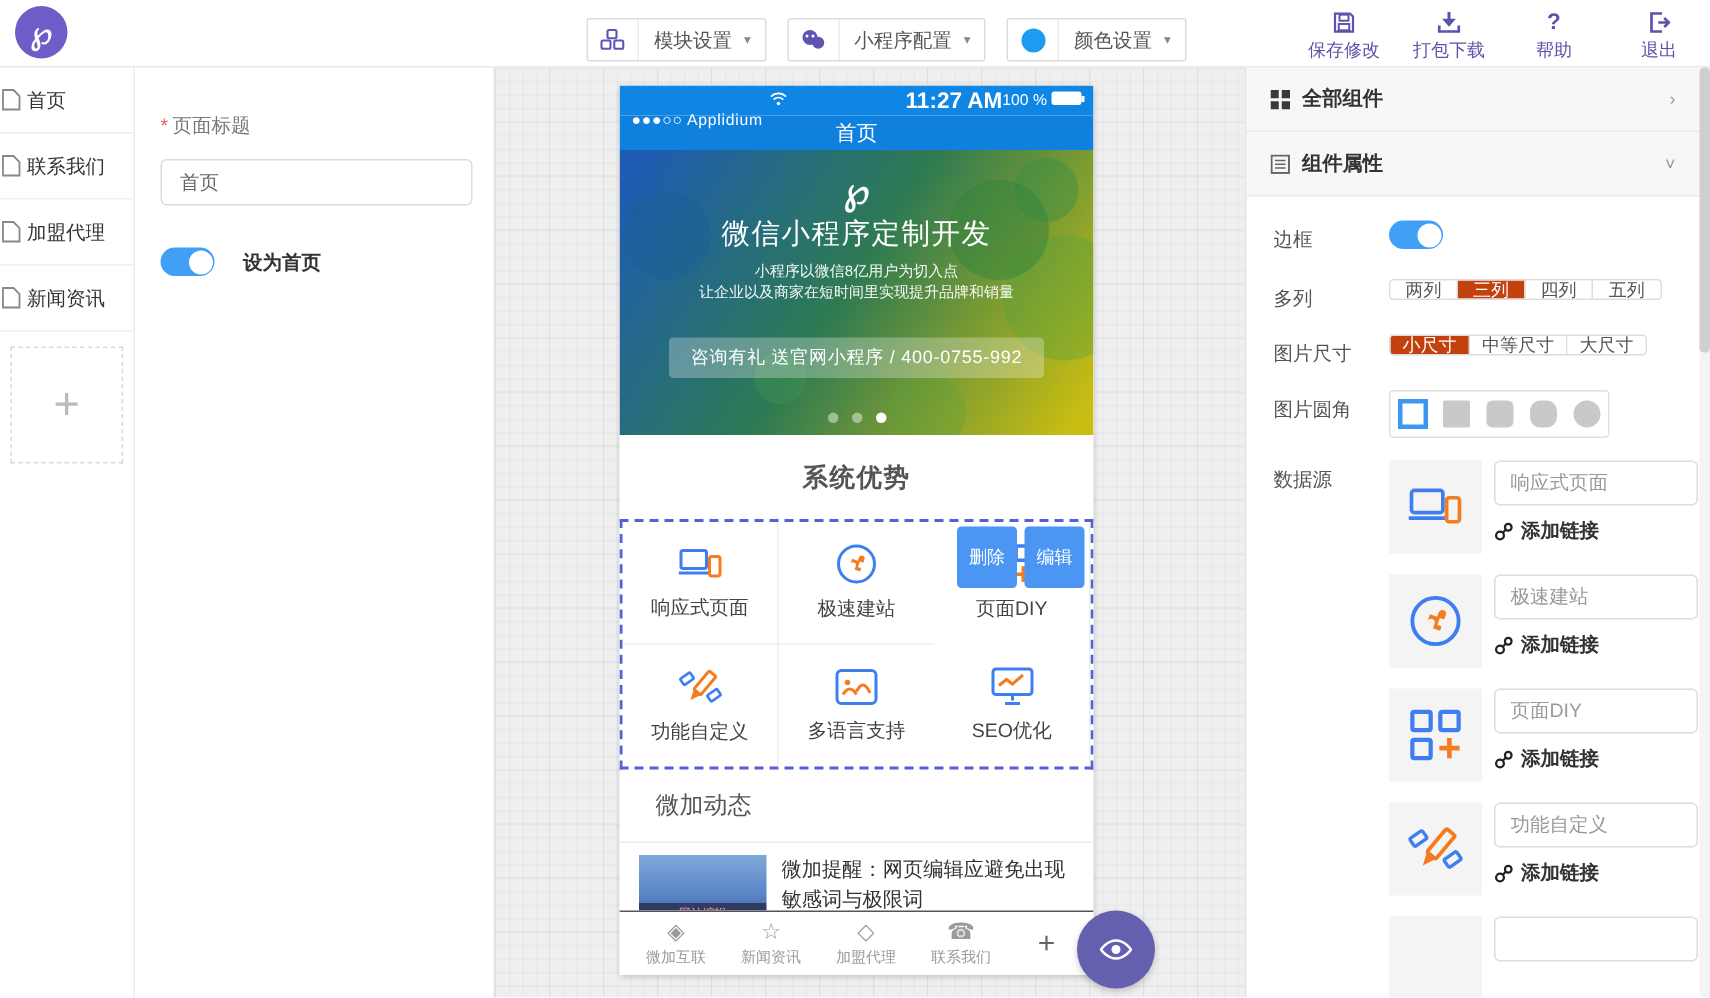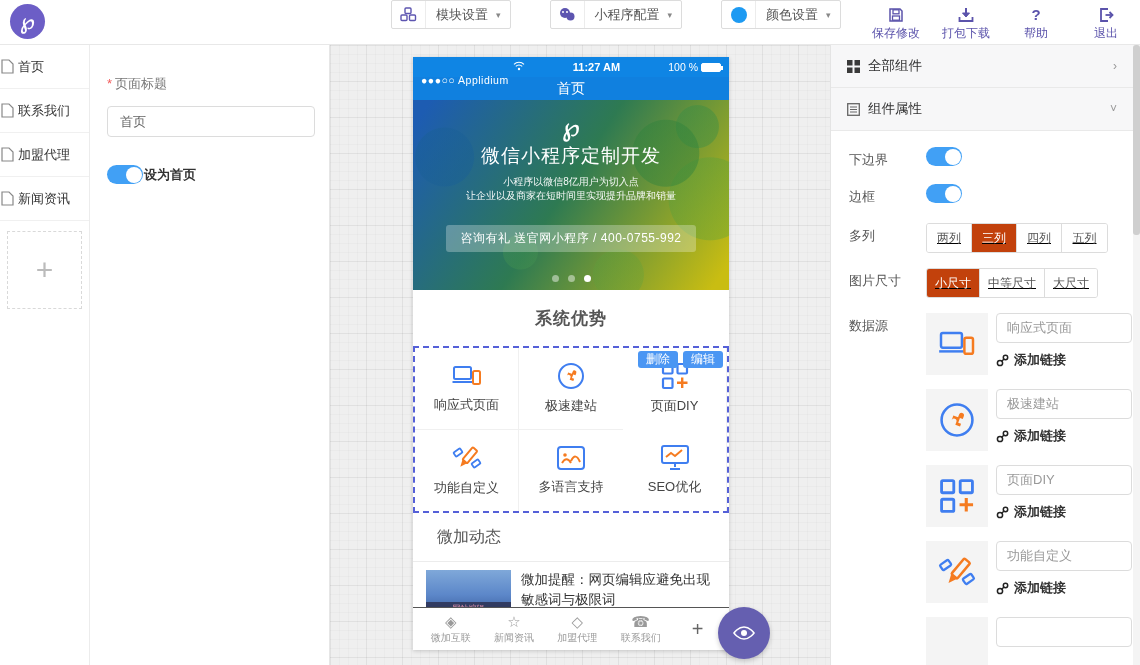--- a/index.html
+++ b/index.html
@@ -12,21 +12,21 @@
     background:#fff; border-bottom:1px solid #e8e8e8; z-index:30; }
   .brand { position:absolute; left:10px; top:4px; display:flex; align-items:center; gap:8px; }
   .logo { width:35px; height:35px; border-radius:50%; background:#6c5ec6; color:#fff;
     display:flex; align-items:center; justify-content:center; font-size:22px; font-weight:bold; }
   .brand-title { font-size:18px; font-weight:bold; letter-spacing:.5px; }
   .brand-title .t1 { color:#8e85cf; }
   .brand-title .t2 { color:#6a5ac4; }
   .beta { display:inline-block; margin-left:6px; background:#55565e; color:#fff;
     font-size:11px; font-weight:normal; padding:2px 5px; border-radius:3px; vertical-align:3px; }
 
-  .hdr-btns { position:absolute; left:391px; top:0; display:flex; gap:39px; }
+  .hdr-btns { position:absolute; left:391px; top:12px; display:flex; gap:14px; }
   .hdr-btn { display:flex; align-items:center; height:29px; border:1px solid #dcdcdc;
     background:#fff; border-radius:2px; cursor:pointer; }
   .hdr-btn .ic { width:34px; height:100%; display:flex; align-items:center; justify-content:center;
     border-right:1px solid #ececec; font-size:15px; }
   .hdr-btn .lbl { padding:0 8px 0 10px; font-size:13px; color:#555; }
   .hdr-btn .caret { margin-right:9px; font-size:9px; color:#888; }
   .dot-icon { width:16px; height:16px; border-radius:50%; background:#1d9af2; }
 
   .hdr-actions { position:absolute; right:8px; top:5px; display:flex; gap:18px; }
   .action { display:flex; flex-direction:column; align-items:center; width:52px; cursor:pointer; }
@@ -44,21 +44,21 @@
     align-items:center; justify-content:center; color:#bbb; font-size:30px; font-weight:300; cursor:pointer; }
 
   
   .pagesettings { position:absolute; top:45px; left:90px; width:240px; height:620px;
     background:#fff; border-right:1px solid #e6e6e6; z-index:20; padding:30px 15px 0 17px; }
   .field-label { font-size:13px; color:#777; }
   .req { color:#f25b5b; margin-right:3px; }
   .title-input { margin-top:13px; width:208px; height:31px; border:1px solid #dcdcdc;
     border-radius:4px; font-size:13px; color:#666; padding:0 12px; outline:none;
     font-family:"Liberation Sans","DejaVu Sans",sans-serif; }
-  .sethome { margin-top:28px; display:flex; align-items:center; gap:1px; }
+  .sethome { margin-top:28px; display:flex; align-items:center; gap:19px; }
   .toggle { width:36px; height:19px; border-radius:10px; background:#41a0f5; position:relative; cursor:pointer; }
   .toggle::after { content:""; position:absolute; right:1.5px; top:1.5px; width:16px; height:16px;
     border-radius:50%; background:#fff; }
   .sethome .lbl { font-size:13px; color:#333; font-weight:bold; }
 
   
   .canvas { position:absolute; top:45px; left:330px; width:500px; height:620px; z-index:10;
     background-color:#efefef;
     background-image:
       linear-gradient(rgba(0,0,0,.045) 1px, transparent 1px),
@@ -67,22 +67,22 @@
       linear-gradient(90deg, rgba(0,0,0,.02) 1px, transparent 1px);
     background-size:36px 36px, 36px 36px, 9px 9px, 9px 9px; }
 
   .phone { position:absolute; left:83px; top:12px; width:316px; height:593px; background:#fff;
     box-shadow:0 1px 4px rgba(0,0,0,.18); overflow:hidden; }
 
   .statusbar { height:20px; background:#0f85e4; color:#fff; display:flex; align-items:center;
     padding:0 8px; font-size:10.5px; }
   .statusbar .car { letter-spacing:.5px;margin-top:25px; }
   .wifi { margin-left:4px; }
-  .statusbar .time { flex:1; text-align:center; font-weight:bold; font-size:11px; }
-  .statusbar .bat { display:flex; align-items:center; gap:3px; }
+  .statusbar .time { flex:1; text-align:right; font-weight:bold; font-size:15px; }
+  .statusbar .bat { display:flex; gap:3px; }
   .batt { width:20px; height:9px; border:1px solid #fff; border-radius:2px; position:relative; background:#fff; }
   .batt::after { content:""; position:absolute; right:-3px; top:2px; width:2px; height:4px; background:#fff; }
   .navbar { height:23px; background:#1080df; color:#fff; font-size:14px; display:flex;
     align-items:center; justify-content:center; }
 
   .hero { height:190px; position:relative; color:#fff; text-align:center; overflow:hidden;
     background:
       radial-gradient(circle 34px at 80% 28%, rgba(46,130,60,.45) 33px, transparent 34px),
       radial-gradient(circle 22px at 90% 14%, rgba(50,140,70,.40) 21px, transparent 22px),
       radial-gradient(circle 30px at 10% 30%, rgba(25,95,150,.45) 29px, transparent 30px),
@@ -104,21 +104,21 @@
 
   .featgrid { position:relative; height:167px; border-top:2px dashed #5560d8;
     border-bottom:2px dashed #5560d8; border-left:2px dashed #5560d8; border-right:2px dashed #5560d8;
     display:grid; grid-template-columns:1fr 1fr 1fr; grid-template-rows:1fr 1fr; }
   .feat { border-right:1px solid #f0f0f0; border-bottom:1px solid #f0f0f0; display:flex;
     flex-direction:column; align-items:center; justify-content:center; gap:7px; cursor:pointer; }
   .feat:nth-child(3n) { border-right:none; }
   .feat:nth-child(n+4) { border-bottom:none; }
   .feat .flabel { font-size:13px; color:#444; }
   .grid-ovl { position:absolute; top:3px; right:4px; display:flex; gap:5px; z-index:5; }
-  .ovl-btn { background:#4b96f3; color:#fff; font-size:12px; padding:0 8px; border-radius:3px; cursor:pointer; }
+  .ovl-btn { background:#4b96f3; color:#fff; font-size:12px; padding:12px 8px; border-radius:3px; cursor:pointer; }
 
   .newssec { height:49px; display:flex; align-items:center; padding:0 24px;
     border-bottom:1px solid #ececec; font-size:16px; color:#555; }
   .newsitem { display:flex; gap:10px; padding:8px 13px 0 13px; height:45px; overflow:hidden; }
   .newsthumb { flex:0 0 85px; height:45px; position:relative; overflow:hidden;
     background:linear-gradient(180deg,#7fa8d9 0%, #5c87c9 55%, #3b5e9e 100%); }
   .newsthumb .cap { position:absolute; bottom:0; left:0; right:0; background:rgba(40,40,70,.75);
     color:#f09ab0; font-size:8px; text-align:center; padding:1px 0; }
   .newstitle { font-size:13.5px; color:#333; line-height:20px; }
 
@@ -131,26 +131,26 @@
 
   .preview-fab { position:absolute; left:388px; top:562px; width:52px; height:52px; border-radius:50%;
     background:#655fb0; display:flex; align-items:center; justify-content:center; cursor:pointer;
     box-shadow:0 2px 5px rgba(0,0,0,.2); }
 
   
   .inspector { position:absolute; top:45px; left:830px; width:303px; height:620px; background:#fff;
     border-left:1px solid #e4e4e4; z-index:20; overflow:hidden; }
   .insp-row { height:43px; display:flex; align-items:center; padding:0 16px; gap:8px;
     background:#f7f7f8; border-bottom:1px solid #e9e9e9; cursor:pointer; }
-  .insp-row .rlabel { font-size:13.5px; color:#333; flex:1; }
+  .insp-row .rlabel { font-size:13.5px; color:#333; flex:1;font-weight:bold; }
   .insp-row .chev { color:#999; font-size:12px; }
   .props { padding:16px 0 0 18px; }
   .prow { display:flex; align-items:flex-start; margin-bottom:15px; }
   .prow .plabel { width:77px; font-size:13px; color:#555; padding-top:4px; }
-  .segs { display:flex; border:1px solid #dcdcdc; border-radius:3px; overflow:hidden; height:30px;text-decoration:underline; }
+  .segs { display:flex; border:1px solid #dcdcdc; border-radius:3px; overflow:hidden; height:14px; }
   .seg { min-width:45px; padding:0 8px; display:flex; align-items:center; justify-content:center;
     font-size:12px; color:#555; border-right:1px solid #dcdcdc; cursor:pointer; background:#fff; }
   .seg:last-child { border-right:none; }
   .seg.sel { background:#c2410c; color:#fff; }
   .radius-opts { display:flex; border:1px solid #e0e0e0; border-radius:3px; height:32px; align-items:center; }
   .ropt { width:29px; height:32px; display:flex; align-items:center; justify-content:center; cursor:pointer; }
   .rshape { width:18px; height:18px; background:#c9c9c9; }
   .ropt.sel .rshape { width:20px; height:20px; background:#fff; border:3px solid #3d96f0; }
   .ds-item { display:flex; gap:8px; margin-bottom:14px; }
   .ds-thumb { width:62px; height:62px; background:#f4f4f4; display:flex; align-items:center; justify-content:center; }
@@ -454,24 +454,20 @@
       <svg width="13" height="13" viewBox="0 0 13 13">
           <rect x="0.7" y="0.7" width="11.6" height="11.6" fill="none" stroke="#666" stroke-width="1.3"></rect>
           <path d="M3 4h7M3 6.5h7M3 9h7" stroke="#666" stroke-width="1.1"></path>
         </svg>
       <span class="rlabel">组件属性</span>
       <span class="chev">˅</span>
     </div>
 
     <div class="props">
 
-      <div class="prow">
-        <span class="plabel">下边界</span>
-        <div class="toggle"></div>
-      </div>
 
       <div class="prow" style="margin-bottom:17px;">
         <span class="plabel">边框</span>
         <div class="toggle"></div>
       </div>
 
       <div class="prow">
         <span class="plabel">多列</span>
         <div class="segs">
           <span class="seg">两列</span>
@@ -483,20 +479,40 @@
 
       <div class="prow">
         <span class="plabel">图片尺寸</span>
         <div class="segs">
           <span class="seg sel">小尺寸</span>
           <span class="seg">中等尺寸</span>
           <span class="seg">大尺寸</span>
         </div>
       </div>
 
+      <div class="prow">
+        <span class="plabel">图片圆角</span>
+        <div class="radius-opts">
+          <span class="ropt sel">
+              <span class="rshape" style="border-radius:0;"></span>
+            </span>
+          <span class="ropt">
+              <span class="rshape" style="border-radius:1px;"></span>
+            </span>
+          <span class="ropt">
+              <span class="rshape" style="border-radius:4px;"></span>
+            </span>
+          <span class="ropt">
+              <span class="rshape" style="border-radius:7px;"></span>
+            </span>
+          <span class="ropt">
+              <span class="rshape" style="border-radius:50%;"></span>
+            </span>
+        </div>
+      </div>
 
       <div class="prow">
         <span class="plabel">数据源</span>
         <div>
 
           <div class="ds-item">
             <div class="ds-thumb">
               <svg width="38" height="32" viewBox="0 0 30 26">
                   <g fill="none">
                     <rect x="2" y="4" width="17" height="12" rx="1.5" stroke="#3f7ef0" stroke-width="2"></rect>

